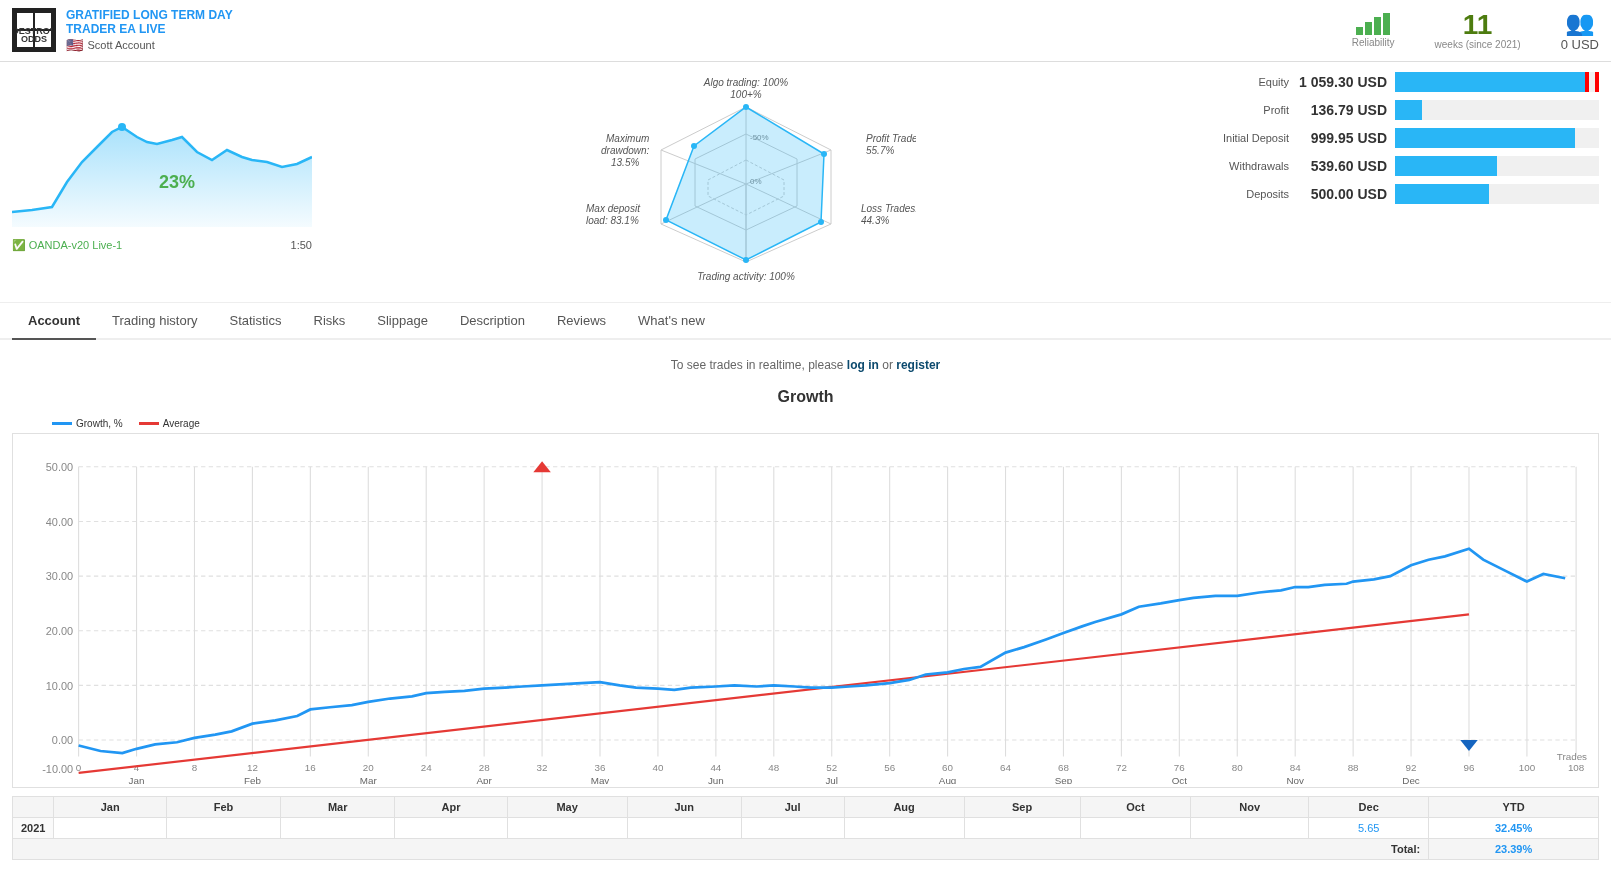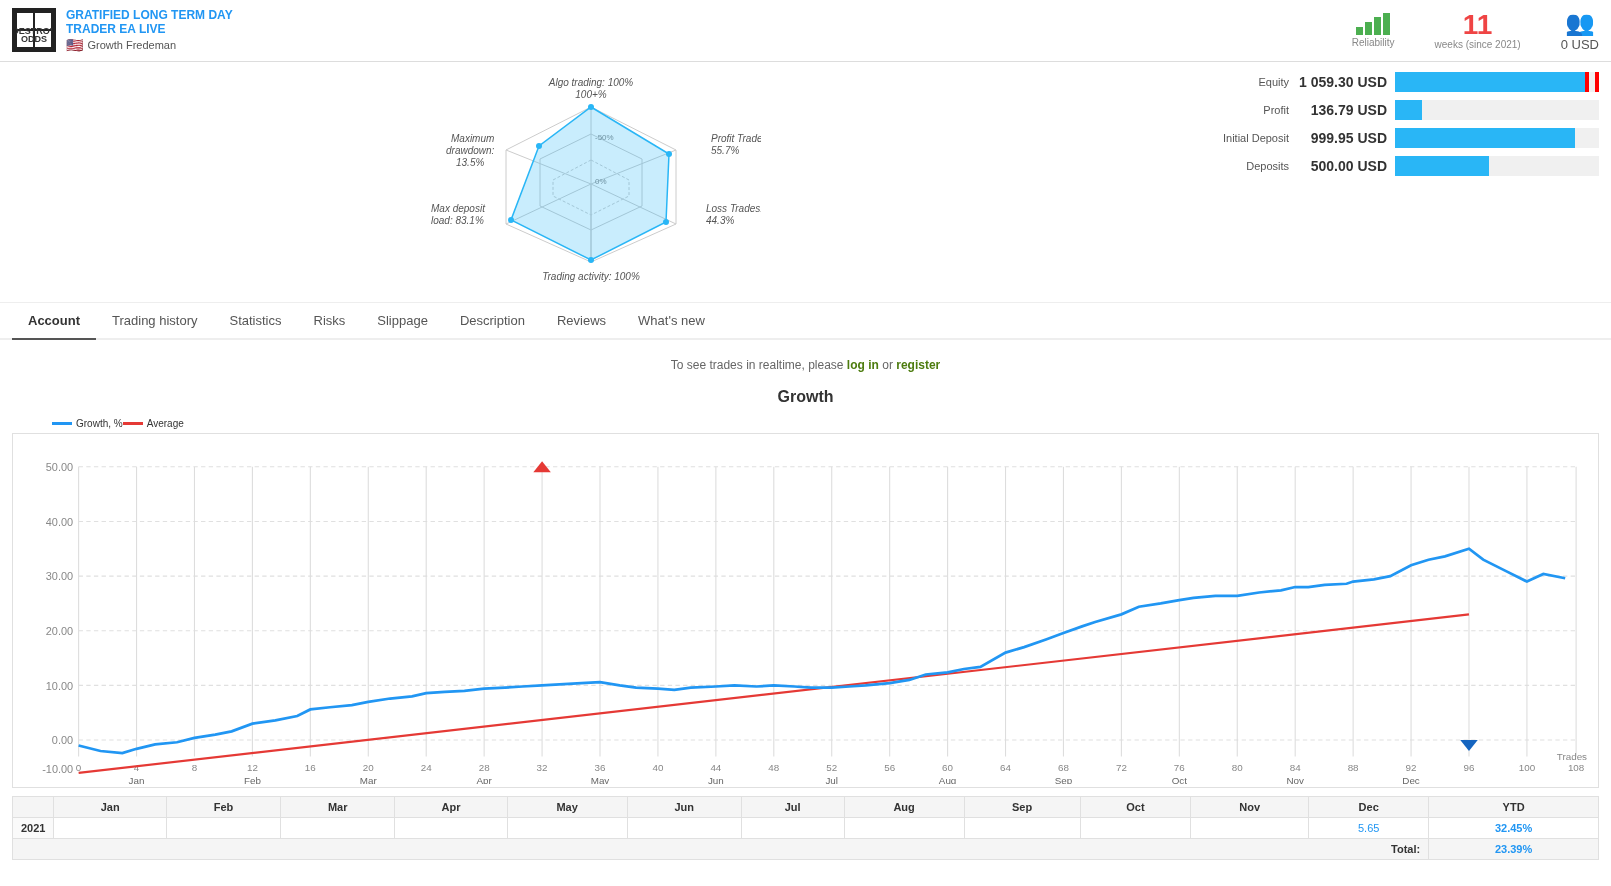--- a/index.html
+++ b/index.html
@@ -11,21 +11,21 @@
     .logo-box svg { width: 36px; height: 36px; }
     .title-block { margin-right: auto; }
     .title-block .main-title { font-size: 12px; font-weight: bold; color: #2196F3; line-height: 1.2; }
     .title-block .sub-title { font-size: 11px; color: #555; display: flex; align-items: center; gap: 4px; }
 
     .header-stats { display: flex; align-items: center; gap: 40px; }
     .reliability-block { display: flex; flex-direction: column; align-items: center; }
     .bar-chart-icon { display: flex; align-items: flex-end; gap: 2px; margin-bottom: 2px; }
     .bar-chart-icon .bar { background: #4CAF50; width: 7px; }
     .weeks-block { display: flex; flex-direction: column; align-items: center; }
-    .weeks-number { font-size: 28px; font-weight: bold; color: #ef4444; line-height: 1; }
+    .weeks-number { font-size: 28px; font-weight: bold; color: #4d7c0f; line-height: 1; }
     .weeks-label { font-size: 10px; color: #888; }
     .followers-block { display: flex; flex-direction: column; align-items: center; }
     .followers-icon { font-size: 24px; color: #aaa; }
     .followers-count { font-size: 13px; color: #555; }
 
     
     .top-content { display: flex; padding: 10px 12px; gap: 10px; border-bottom: 1px solid #eee; }
 
     
     .mini-chart-area { width: 300px; position: relative; flex-shrink: 0; }
@@ -47,29 +47,29 @@
     .stat-bar.red-end::after { content: ''; position: absolute; right: 0; top: 0; width: 4px; height: 100%; background: red; }
 
     
     .tabs { display: flex; border-bottom: 2px solid #eee; padding: 0 12px; }
     .tab { padding: 10px 16px; font-size: 13px; cursor: pointer; color: #555; border-bottom: 2px solid transparent; margin-bottom: -2px; }
     .tab.active { color: #333; font-weight: bold; border-bottom: 2px solid #555; }
 
     
     .main-content { padding: 10px 12px; }
     .realtime-notice { text-align: center; font-size: 12px; color: #666; margin: 8px 0 16px; }
-    .realtime-notice a { color: #4d7c0f; text-decoration: none; font-weight: bold; }
+    .realtime-notice a { color: #0c4a6e; text-decoration: none; font-weight: bold; }
 
     
     .chart-title { text-align: center; font-size: 16px; font-weight: bold; margin-bottom: 8px; }
     .growth-chart-container { position: relative; border: 1px solid #e0e0e0; background: #fff; }
     .growth-chart-svg { width: 100%; }
 
     
-    .chart-legend { display: flex; padding: 4px 40px; }
+    .chart-legend { display: flex; gap: 16px; padding: 4px 40px; }
     .legend-item { display: flex; align-items: center; gap: 4px; font-size: 10px; }
     .legend-color { width: 20px; height: 3px; }
 
     
     .monthly-table { width: 100%; border-collapse: collapse; margin-top: 8px; font-size: 11px; }
     .monthly-table th, .monthly-table td { border: 1px solid #e0e0e0; padding: 4px 8px; text-align: center; }
     .monthly-table th { background: #f5f5f5; font-weight: bold; }
     .monthly-table .year-col { background: #fafafa; font-weight: bold; width: 40px; }
     .monthly-table .positive { color: #2196F3; }
     .monthly-table .negative { color: #e53935; }
@@ -88,21 +88,21 @@
       <rect width="16" height="16" x="19" y="19" fill="#fff"></rect>
       <text x="18" y="22" text-anchor="middle" font-size="9" fill="#333" font-weight="bold">DESTROY</text>
       <text x="18" y="30" text-anchor="middle" font-size="9" fill="#333" font-weight="bold">ODDS</text>
     </svg>
   </div>
   <div class="title-block">
     <div class="main-title">GRATIFIED LONG TERM DAY</div>
     <div class="main-title">TRADER EA LIVE</div>
     <div class="sub-title">
       <span style="font-size:14px;">🇺🇸</span>
-      <span>Growth Fredeman</span>
+      <span>Scott Account</span>
     </div>
   </div>
   <div class="header-stats">
     <div class="reliability-block">
       <div class="bar-chart-icon">
         <div class="bar" style="height:8px;"></div>
         <div class="bar" style="height:13px;"></div>
         <div class="bar" style="height:18px;"></div>
         <div class="bar" style="height:22px;"></div>
       </div>
@@ -114,20 +114,43 @@
     </div>
     <div class="followers-block">
       <div class="followers-icon">👥</div>
       <div class="followers-count">0 USD</div>
     </div>
   </div>
 </div>
 
 <div class="top-content">
 
+  <div class="mini-chart-area">
+    <svg class="mini-chart-svg" viewBox="0 0 300 160">
+      <defs>
+        <linearGradient id="chartGrad" x1="0" y1="0" x2="0" y2="1">
+          <stop offset="0%" stop-color="#29B6F6" stop-opacity="0.4"></stop>
+          <stop offset="100%" stop-color="#29B6F6" stop-opacity="0.05"></stop>
+        </linearGradient>
+      </defs>
+
+      <path d="M0,140 L20,138 L40,135 L55,110 L70,90 L85,75 L100,60 L110,55 L125,65 L135,70 L145,72 L160,68 L170,65 L185,80 L200,88 L215,78 L230,85 L240,88 L255,90 L270,95 L285,92 L300,85 L300,155 L0,155 Z" fill="url(#chartGrad)"></path>
+
+      <polyline points="0,140 20,138 40,135 55,110 70,90 85,75 100,60 110,55 125,65 135,70 145,72 160,68 170,65 185,80 200,88 215,78 230,85 240,88 255,90 270,95 285,92 300,85" fill="none" stroke="#29B6F6" stroke-width="2.5"></polyline>
+
+      <circle cx="110" cy="55" r="4" fill="#29B6F6"></circle>
+    </svg>
+    <div class="growth-badge">23%</div>
+    <div class="broker-info">
+      <span class="verified">
+        ✅ <span>OANDA-v20 Live-1</span>
+      </span>
+      <span>1:50</span>
+    </div>
+  </div>
 
   <div class="radar-area">
     <svg width="340" height="220" viewBox="0 0 340 220">
 
       <text x="170" y="14" text-anchor="middle" font-size="10" fill="#555" font-style="italic">Algo trading: 100%</text>
       <text x="170" y="26" text-anchor="middle" font-size="10" fill="#555" font-style="italic">100+%</text>
 
       <text x="290" y="70" text-anchor="start" font-size="10" fill="#555" font-style="italic">Profit Trades:</text>
       <text x="290" y="82" text-anchor="start" font-size="10" fill="#555" font-style="italic">55.7%</text>
 
@@ -186,20 +209,28 @@
       <div class="stat-bar-wrap">
         <div class="stat-bar" style="width:13%;position:relative;"></div>
 
       </div>
     </div>
         <div class="stat-row">
       <div class="stat-label">Initial Deposit</div>
       <div class="stat-value">999.95 USD</div>
       <div class="stat-bar-wrap">
         <div class="stat-bar" style="width:88%;position:relative;"></div>
+
+      </div>
+    </div>
+        <div class="stat-row">
+      <div class="stat-label">Withdrawals</div>
+      <div class="stat-value">539.60 USD</div>
+      <div class="stat-bar-wrap">
+        <div class="stat-bar" style="width:50%;position:relative;"></div>
 
       </div>
     </div>
         <div class="stat-row">
       <div class="stat-label">Deposits</div>
       <div class="stat-value">500.00 USD</div>
       <div class="stat-bar-wrap">
         <div class="stat-bar" style="width:46%;position:relative;"></div>
 
       </div>

